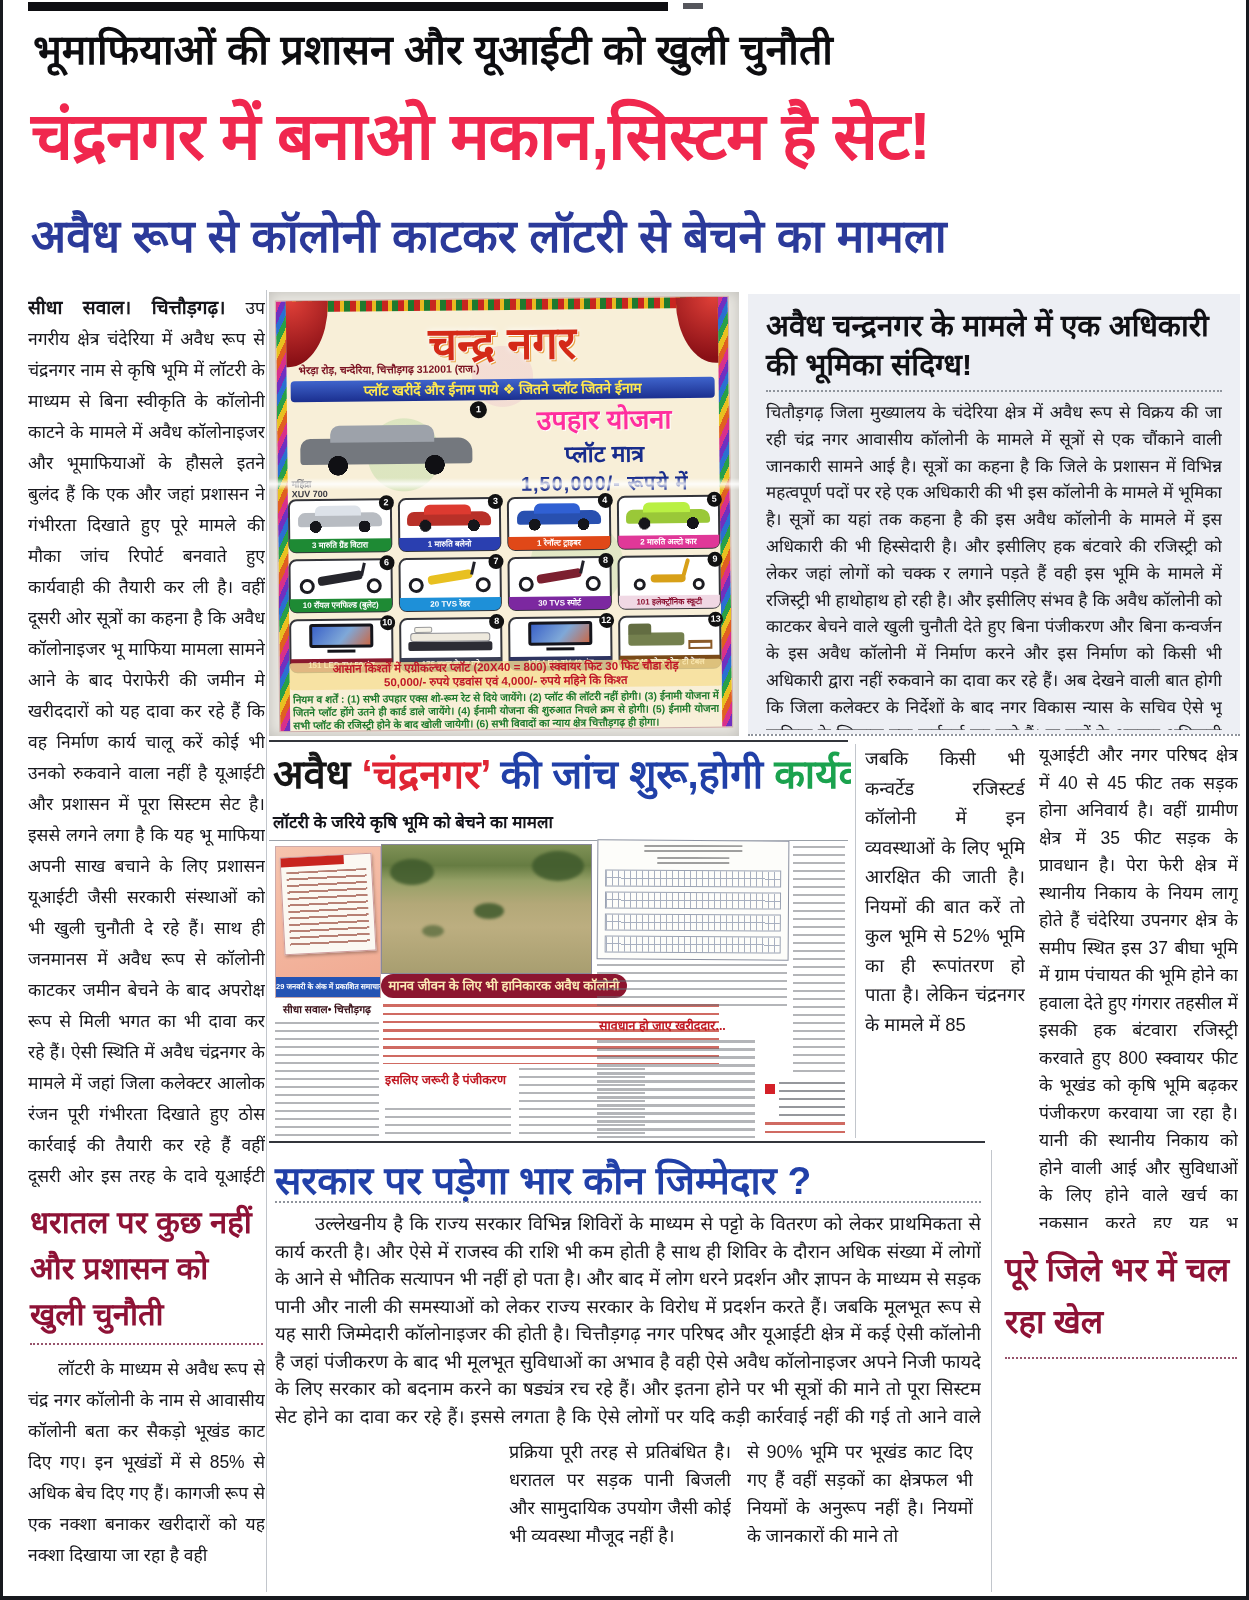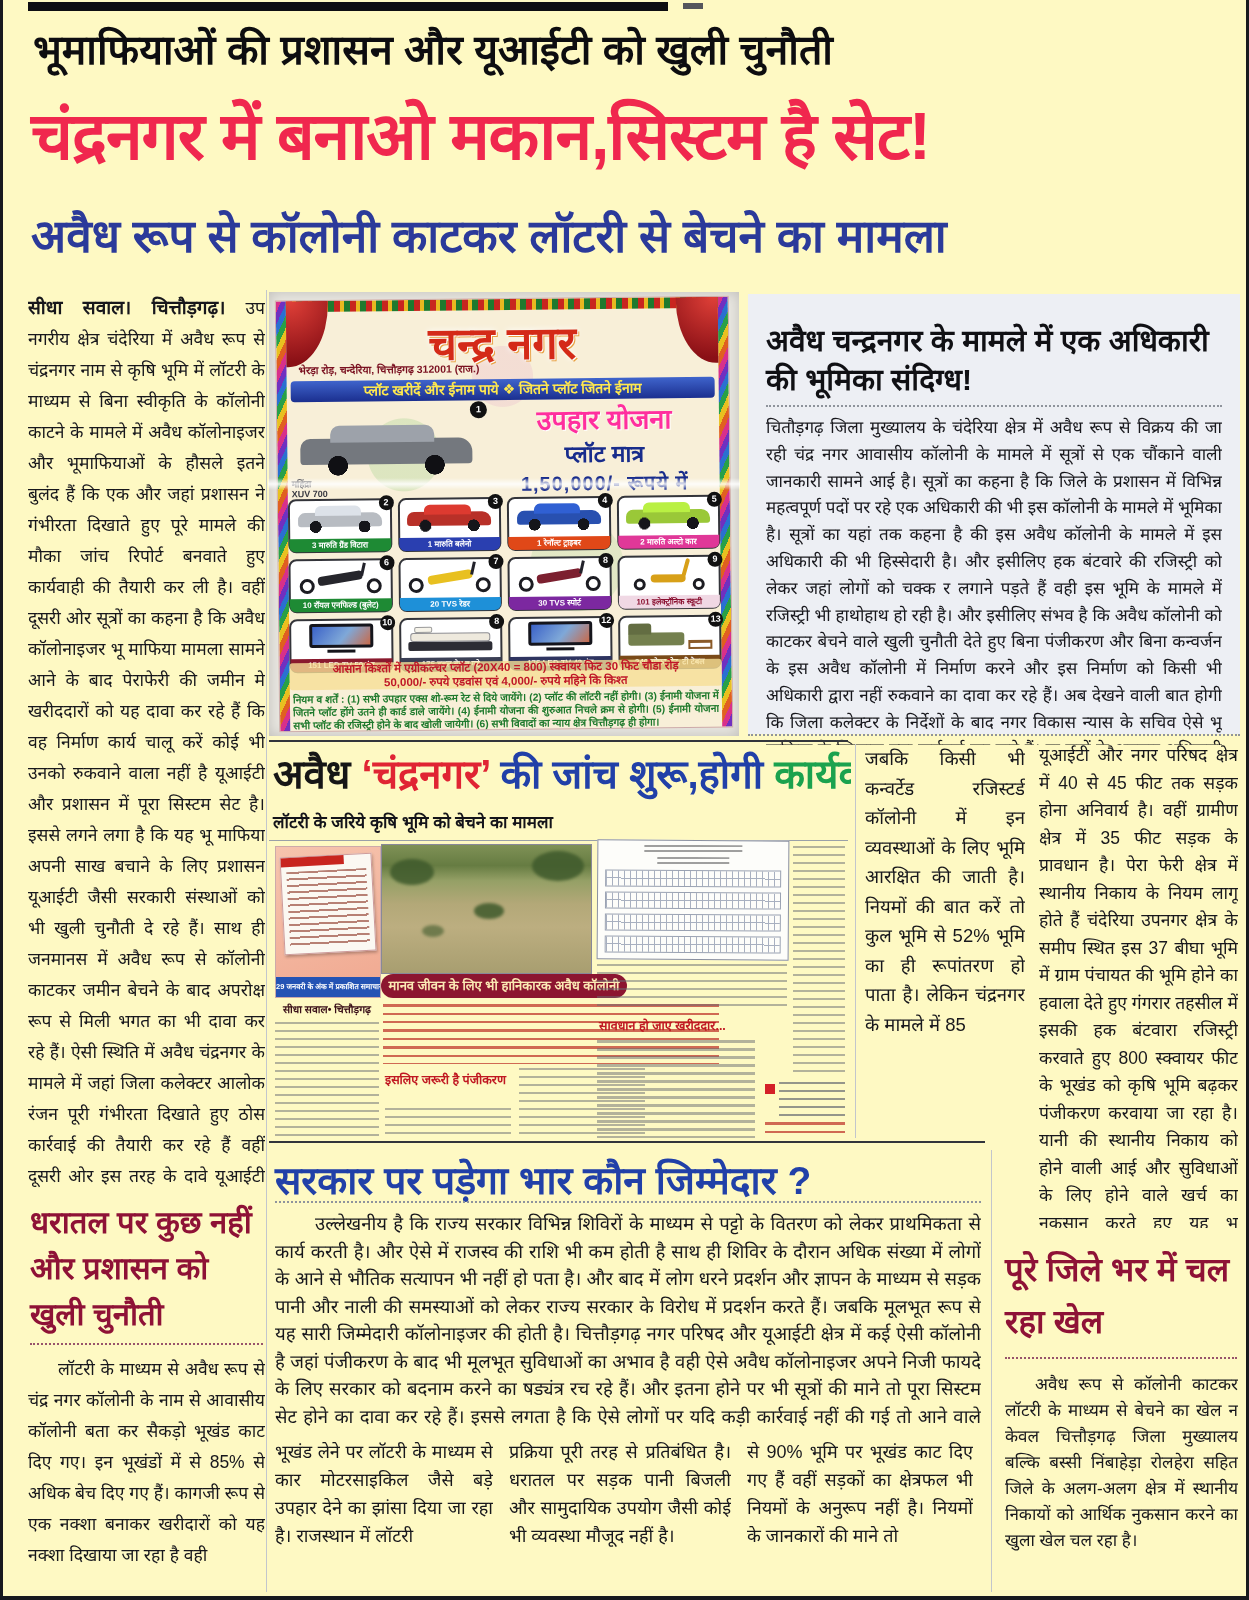--- a/index.html
+++ b/index.html
@@ -1,16 +1,16 @@
 <!DOCTYPE html>
 <html><head>
 <meta charset="utf-8">
 <style>
   html,body{margin:0;padding:0;background:#d8d8d8;}
-  .page{position:relative;width:1249px;height:1600px;margin:0 auto;background:#fef9c3;
+  .page{position:relative;width:1249px;height:1600px;margin:0 auto;background:#ffffff;
         border-left:3px solid #17191e;border-right:3px solid #17191e;border-bottom:4px solid #17191e;
         font-family:"Liberation Sans","DejaVu Sans",sans-serif;color:#17171c;overflow:hidden;box-sizing:border-box;}
   .abs{position:absolute;}
   .just{text-align:justify;overflow:hidden;}
   .kicker{font-size:41px;font-weight:700;color:#0d0d10;line-height:52px;letter-spacing:0;}
   .head-red{font-size:66px;font-weight:800;color:#f0274e;line-height:92px;letter-spacing:-1px;}
   .head-blue{font-size:46px;font-weight:800;color:#2b3a9a;line-height:64px;}
   .body-txt{font-size:17.5px;line-height:31px;}
   .indent{text-indent:30px;}
   .lead{font-weight:800;font-size:19px;}
@@ -252,21 +252,21 @@
         </div>
       <div class="flyer-inst">
         <div>आसान किश्तों में एग्रीकल्चर प्लॉट (20X40 = 800) स्क्वायर फिट 30 फिट चौडा रोड़</div>
         <div>50,000/- रुपये एडवांस एवं 4,000/- रुपये महिने कि किश्त</div>
       </div>
       <div class="flyer-terms">नियम व शर्तें : (1) सभी उपहार एक्स शो-रूम रेट से दिये जायेंगे। (2) प्लॉट की लॉटरी नहीं होगी। (3) ईनामी योजना में जितने प्लॉट होंगे उतने ही कार्ड डाले जायेंगे। (4) ईनामी योजना की शुरुआत निचले क्रम से होगी। (5) ईनामी योजना सभी प्लॉट की रजिस्ट्री होने के बाद खोली जायेगी। (6) सभी विवादों का न्याय क्षेत्र चित्तौड़गढ़ ही होगा।</div>
     </div>
   </div>
   <div class="abs crease" style="left:265px;top:478px;width:472px;height:12px;"></div>
 
-  <div class="abs panel" style="left:745px;top:294px;width:492px;height:440px;padding:27px 18px;box-sizing:border-box;">
+  <div class="abs panel" style="left:745px;top:294px;width:492px;height:440px;padding:12px 18px;box-sizing:border-box;">
     <div class="panel-head">अवैध चन्द्रनगर के मामले में एक अधिकारी की भूमिका संदिग्ध!</div>
     <div class="dotted-gray" style="margin:6px 0 8px;"></div>
     <div class="panel-body just" style="height:330px;">चितौड़गढ़ जिला मुख्यालय के चंदेरिया क्षेत्र में अवैध रूप से विक्रय की जा रही चंद्र नगर आवासीय कॉलोनी के मामले में सूत्रों से एक चौंकाने वाली जानकारी सामने आई है। सूत्रों का कहना है कि जिले के प्रशासन में विभिन्न महत्वपूर्ण पदों पर रहे एक अधिकारी की भी इस कॉलोनी के मामले में भूमिका है। सूत्रों का यहां तक कहना है की इस अवैध कॉलोनी के मामले में इस अधिकारी की भी हिस्सेदारी है। और इसीलिए हक बंटवारे की रजिस्ट्री को लेकर जहां लोगों को चक्क र लगाने पड़ते हैं वही इस भूमि के मामले में रजिस्ट्री भी हाथोहाथ हो रही है। और इसीलिए संभव है कि अवैध कॉलोनी को काटकर बेचने वाले खुली चुनौती देते हुए बिना पंजीकरण और बिना कन्वर्जन के इस अवैध कॉलोनी में निर्माण करने और इस निर्माण को किसी भी अधिकारी द्वारा नहीं रुकवाने का दावा कर रहे हैं। अब देखने वाली बात होगी कि जिला कलेक्टर के निर्देशों के बाद नगर विकास न्यास के सचिव ऐसे भू माफिया के खिलाफ क्या कार्रवाई कर पाते हैं। या सूत्रों के अनुसार अधिकारी की भूमिका से चुप्पी साध जाते हैं।</div>
   </div>
   <div class="abs dotted-gray" style="left:745px;top:733px;width:492px;height:1px;"></div>
 
   <div class="abs hairline" style="left:266px;top:740px;width:579px;height:2px;"></div>
   <div class="abs mid-head" style="left:270px;top:748px;width:578px;overflow:hidden;">
     <span class="c-black">अवैध</span>
     <span class="c-red">‘चंद्रनगर’</span>
@@ -318,22 +318,20 @@
   </div>
 
   <div class="abs vline" style="left:852px;top:744px;height:394px;"></div>
   <div class="abs colA just" style="left:862px;top:744px;width:160px;height:392px;">जबकि किसी भी कन्वर्टेड रजिस्टर्ड कॉलोनी में इन व्यवस्थाओं के लिए भूमि आरक्षित की जाती है। नियमों की बात करें तो कुल भूमि से 52% भूमि का ही रूपांतरण हो पाता है। लेकिन चंद्रनगर के मामले में 85</div>
   <div class="abs colB just" style="left:1036px;top:742px;width:199px;height:486px;">यूआईटी और नगर परिषद क्षेत्र में 40 से 45 फीट तक सड़क होना अनिवार्य है। वहीं ग्रामीण क्षेत्र में 35 फीट सड़क के प्रावधान है। पेरा फेरी क्षेत्र में स्थानीय निकाय के नियम लागू होते हैं चंदेरिया उपनगर क्षेत्र के समीप स्थित इस 37 बीघा भूमि में ग्राम पंचायत की भूमि होने का हवाला देते हुए गंगरार तहसील में इसकी हक बंटवारा रजिस्ट्री करवाते हुए 800 स्क्वायर फीट के भूखंड को कृषि भूमि बढ़कर पंजीकरण करवाया जा रहा है। यानी की स्थानीय निकाय को होने वाली आई और सुविधाओं के लिए होने वाले खर्च का नुकसान करते हुए यह भू माफिया अवैध रूप से कॉलोनाइजर बनकर लोगों को चूना लगा रहे हैं।</div>
 
   <div class="abs hairline" style="left:266px;top:1141px;width:716px;height:2px;"></div>
   <div class="abs sec-head-blue" style="left:272px;top:1152px;width:710px;">सरकार पर पड़ेगा भार कौन जिम्मेदार ?</div>
   <div class="abs dotted-gray" style="left:272px;top:1200px;width:706px;height:1px;"></div>
   <div class="abs sec-body just" style="left:272px;top:1210px;width:706px;height:218px;text-indent:40px;">उल्लेखनीय है कि राज्य सरकार विभिन्न शिविरों के माध्यम से पट्टो के वितरण को लेकर प्राथमिकता से कार्य करती है। और ऐसे में राजस्व की राशि भी कम होती है साथ ही शिविर के दौरान अधिक संख्या में लोगों के आने से भौतिक सत्यापन भी नहीं हो पता है। और बाद में लोग धरने प्रदर्शन और ज्ञापन के माध्यम से सड़क पानी और नाली की समस्याओं को लेकर राज्य सरकार के विरोध में प्रदर्शन करते हैं। जबकि मूलभूत रूप से यह सारी जिम्मेदारी कॉलोनाइजर की होती है। चित्तौड़गढ़ नगर परिषद और यूआईटी क्षेत्र में कई ऐसी कॉलोनी है जहां पंजीकरण के बाद भी मूलभूत सुविधाओं का अभाव है वही ऐसे अवैध कॉलोनाइजर अपने निजी फायदे के लिए सरकार को बदनाम करने का षड्यंत्र रच रहे हैं। और इतना होने पर भी सूत्रों की माने तो पूरा सिस्टम सेट होने का दावा कर रहे हैं। इससे लगता है कि ऐसे लोगों पर यदि कड़ी कार्रवाई नहीं की गई तो आने वाले समय में यह भू माफिया अपनी जेब भरकर गायब हो जाएंगे,जो नियमों को बाईपास करते हुए शुरुआत से ही सरकार प्रशासन और सिस्टम के सेट होने के दावे करते हुए बदनाम करने का षड्यंत्र रच रहे हैं।</div>
-  <div class="abs bot-col just" style="left:272px;top:1438px;width:218px;height:156px;">भूखंड लेने पर लॉटरी के माध्यम से कार मोटरसाइकिल जैसे बड़े उपहार देने का झांसा दिया जा रहा है। राजस्थान में लॉटरी</div>
   <div class="abs bot-col just" style="left:506px;top:1438px;width:222px;height:156px;">प्रक्रिया पूरी तरह से प्रतिबंधित है। धरातल पर सड़क पानी बिजली और सामुदायिक उपयोग जैसी कोई भी व्यवस्था मौजूद नहीं है।</div>
   <div class="abs bot-col just" style="left:744px;top:1438px;width:226px;height:156px;">से 90% भूमि पर भूखंड काट दिए गए हैं वहीं सड़कों का क्षेत्रफल भी नियमों के अनुरूप नहीं है। नियमों के जानकारों की माने तो</div>
 
   <div class="abs vline" style="left:988px;top:1150px;height:442px;"></div>
   <div class="abs dist-head" style="left:1002px;top:1244px;width:234px;">पूरे जिले भर में चल रहा खेल</div>
   <div class="abs dotted" style="left:1002px;top:1356px;width:232px;height:1px;"></div>
-  <div class="abs dist-body just" style="left:1002px;top:1372px;width:233px;height:222px;text-indent:30px;">अवैध रूप से कॉलोनी काटकर लॉटरी के माध्यम से बेचने का खेल न केवल चित्तौड़गढ़ जिला मुख्यालय बल्कि बस्सी निंबाहेड़ा रोलहेरा सहित जिले के अलग-अलग क्षेत्र में स्थानीय निकायों को आर्थिक नुकसान करने का खुला खेल चल रहा है।</div>
 
 </div>
 
 </body></html>

